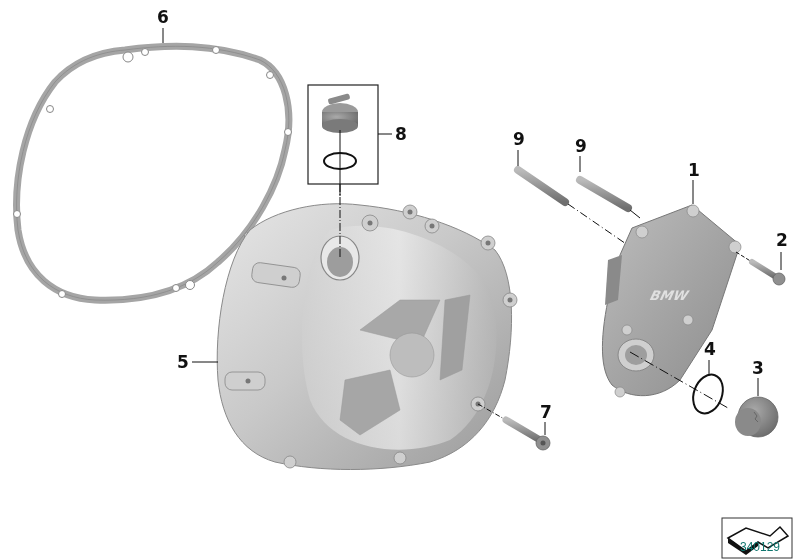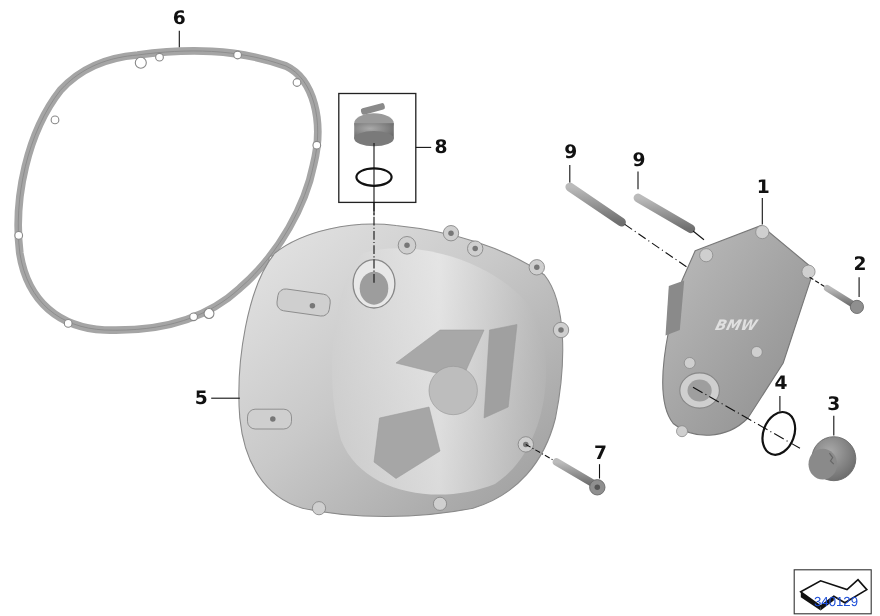--- a/index.html
+++ b/index.html
@@ -1,19 +1,19 @@
 <!DOCTYPE html>
 <html><head>
 <meta charset="utf-8">
 <style>
   html, body { margin:0; padding:0; background:#ffffff; }
   body { width:800px; height:560px; position:relative; overflow:hidden; font-family:"Liberation Sans", sans-serif; }
   #diagram { position:absolute; left:0; top:0; width:800px; height:560px; }
   .callout { position:absolute; font-family:"DejaVu Sans", sans-serif; font-weight:bold; font-size:17px; color:#111; line-height:1; cursor:pointer; }
-  .ref-number { position:absolute; left:740px; top:540px; font-size:12px; color:#1d4ed8; font-family:"Liberation Sans", sans-serif; }
+  .ref-number { position:absolute; left:740px; top:540px; font-size:12px; color:#0f766e; font-family:"Liberation Sans", sans-serif; }
 </style>
 </head>
 <body>
 
 <svg id="diagram" viewBox="0 0 800 560" xmlns="http://www.w3.org/2000/svg">
   <defs>
     <linearGradient id="coverGrad" x1="0" y1="0" x2="1" y2="1">
       <stop offset="0" stop-color="#e6e6e6"></stop>
       <stop offset="0.45" stop-color="#c9c9c9"></stop>
       <stop offset="1" stop-color="#9a9a9a"></stop>

